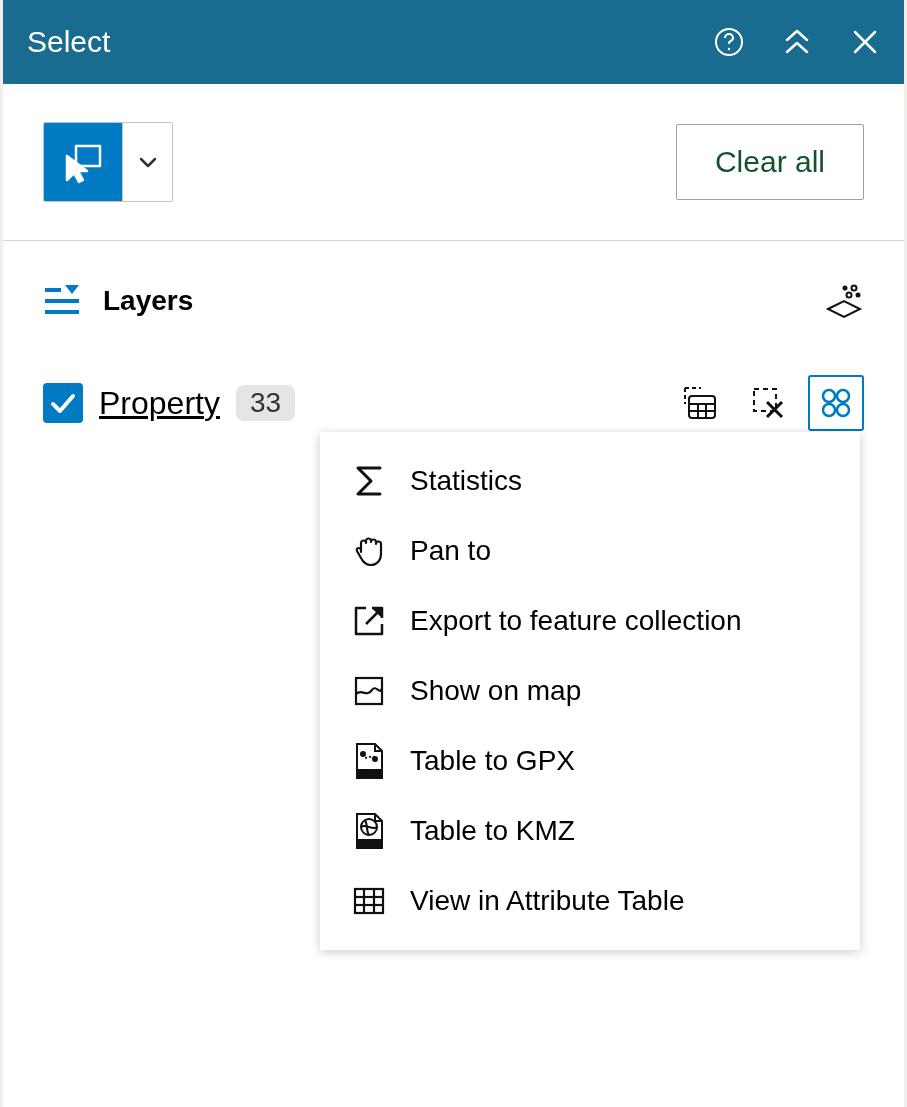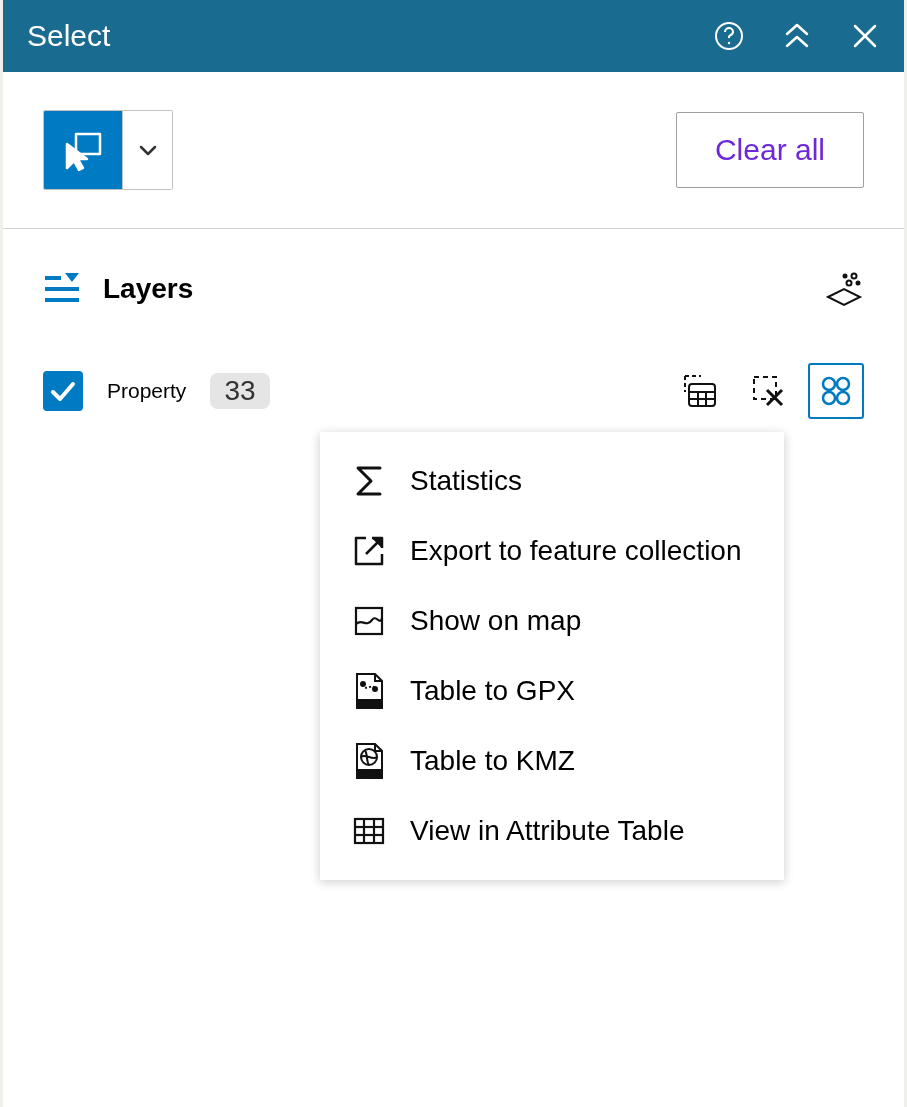--- a/index.html
+++ b/index.html
@@ -15,21 +15,21 @@
       position: absolute;
       left: 3px; top: 0; right: 3px; bottom: 0;
       background: #fff;
       display: flex;
       flex-direction: column;
     }
     
     .header {
       background: #196b8f;
       color: #fff;
-      height: 72px;
+      height: 84px;
       display: flex;
       align-items: center;
       padding: 0 24px;
       justify-content: center;
     }
     .header-title {
       font-size: 30px;
       flex: 1;
       font-weight: 400;
     }
@@ -62,21 +62,21 @@
       border-left:1px solid #c3c3c3;
     }
     .clear-btn {
       margin-left: auto;
       border: 1px solid #a0a0a0;
       background:#fff;
       font-size: 30px;
       padding: 20px 38px;
       border-radius: 2px;
       cursor:pointer;
-      color:#6d28d9;
+      color:#14532d;
     }
 
     
     .layers {
       padding: 40px 40px;
       position:relative;
     }
     .layers-head {
       display:flex; align-items:center; gap: 22px;
     }
@@ -85,37 +85,37 @@
     .layers-icon-legend { width:40px; height:40px; display:flex; align-items:center; justify-content:center; cursor:pointer;}
 
     .layer-row {
       margin-top: 54px;
       display:flex; align-items:center; gap: 12px;
     }
     .chk {
       width:40px; height:40px; background:#007ac2; border-radius:4px;
       display:flex; align-items:center; justify-content:center;
     }
-    .layer-name { font-size:21px; margin-left: 12px;}
+    .layer-name { font-size:32px; margin-left: 4px; text-decoration: underline;}
     .count-badge {
       background:#e5e5e5; border-radius:8px;
-      font-size:28px; padding: 2px 14px; color:#333; margin-left:12px;
+      font-size:28px; padding: 2px 14px; color:#333; margin-left:4px;
     }
     .layer-row .spacer{flex:1;}
     .row-icon-btn {
       width:56px; height:56px; display:flex; align-items:center; justify-content:center;
       cursor:pointer; border-radius:3px;
     }
     .row-icon-btn.active { border:2px solid #007ac2; }
 
     
     .menu {
       position:absolute;
       top: 432px; left: 320px;
-      width: 464px;
+      width: 540px;
       background:#fff;
       box-shadow: 0 2px 10px rgba(0,0,0,.2);
       padding: 14px 0;
     }
     .menu-item {
       display:flex; align-items:center; gap: 22px;
       padding: 16px 30px;
       font-size: 28px;
       cursor:pointer;
     }
@@ -238,20 +238,28 @@
   <div class="menu-item">
     <span class="mi-icon">
       <svg width="30" height="34" viewBox="0 0 30 34" fill="none" stroke="#111" stroke-width="3" stroke-linejoin="round" stroke-linecap="round">
         <polyline points="26,4 4,4 17,17 4,30 26,30"></polyline>
       </svg>
     </span>
     <span>Statistics</span>
   </div>
   <div class="menu-item">
     <span class="mi-icon">
+      <svg width="34" height="34" viewBox="0 0 34 34" fill="none" stroke="#111" stroke-width="2.2" stroke-linejoin="round">
+        <path d="M9 18 L9 9 c0-1.5 1-2.5 2.5-2.5 S14 7.5 14 9 V7 c0-1.5 1-2.5 2.5-2.5 S19 5.5 19 7 v1 c0-1.5 1-2.5 2.5-2.5 S24 6.5 24 8 v2 c0-1.5 1-2.5 2.5-2.5 S29 8.5 29 10 v10 c0 6-4 11-10 11 -5 0-8-3-10-7 l-4-7 c-.7-1.3 0-3 1.5-3 1 0 1.8.5 2.5 1.5 z"></path>
+      </svg>
+    </span>
+    <span>Pan to</span>
+  </div>
+  <div class="menu-item">
+    <span class="mi-icon">
       <svg width="34" height="34" viewBox="0 0 34 34" fill="none" stroke="#111" stroke-width="2.5" stroke-linejoin="round">
         <polyline points="14,4 4,4 4,30 30,30 30,20"></polyline>
         <line x1="14" y1="20" x2="30" y2="4"></line>
         <polyline points="20,4 30,4 30,14" fill="#111"></polyline>
         <path d="M20 4 L30 4 L30 14 Z" fill="#111" stroke="none"></path>
       </svg>
     </span>
     <span>Export to feature collection</span>
   </div>
   <div class="menu-item">

